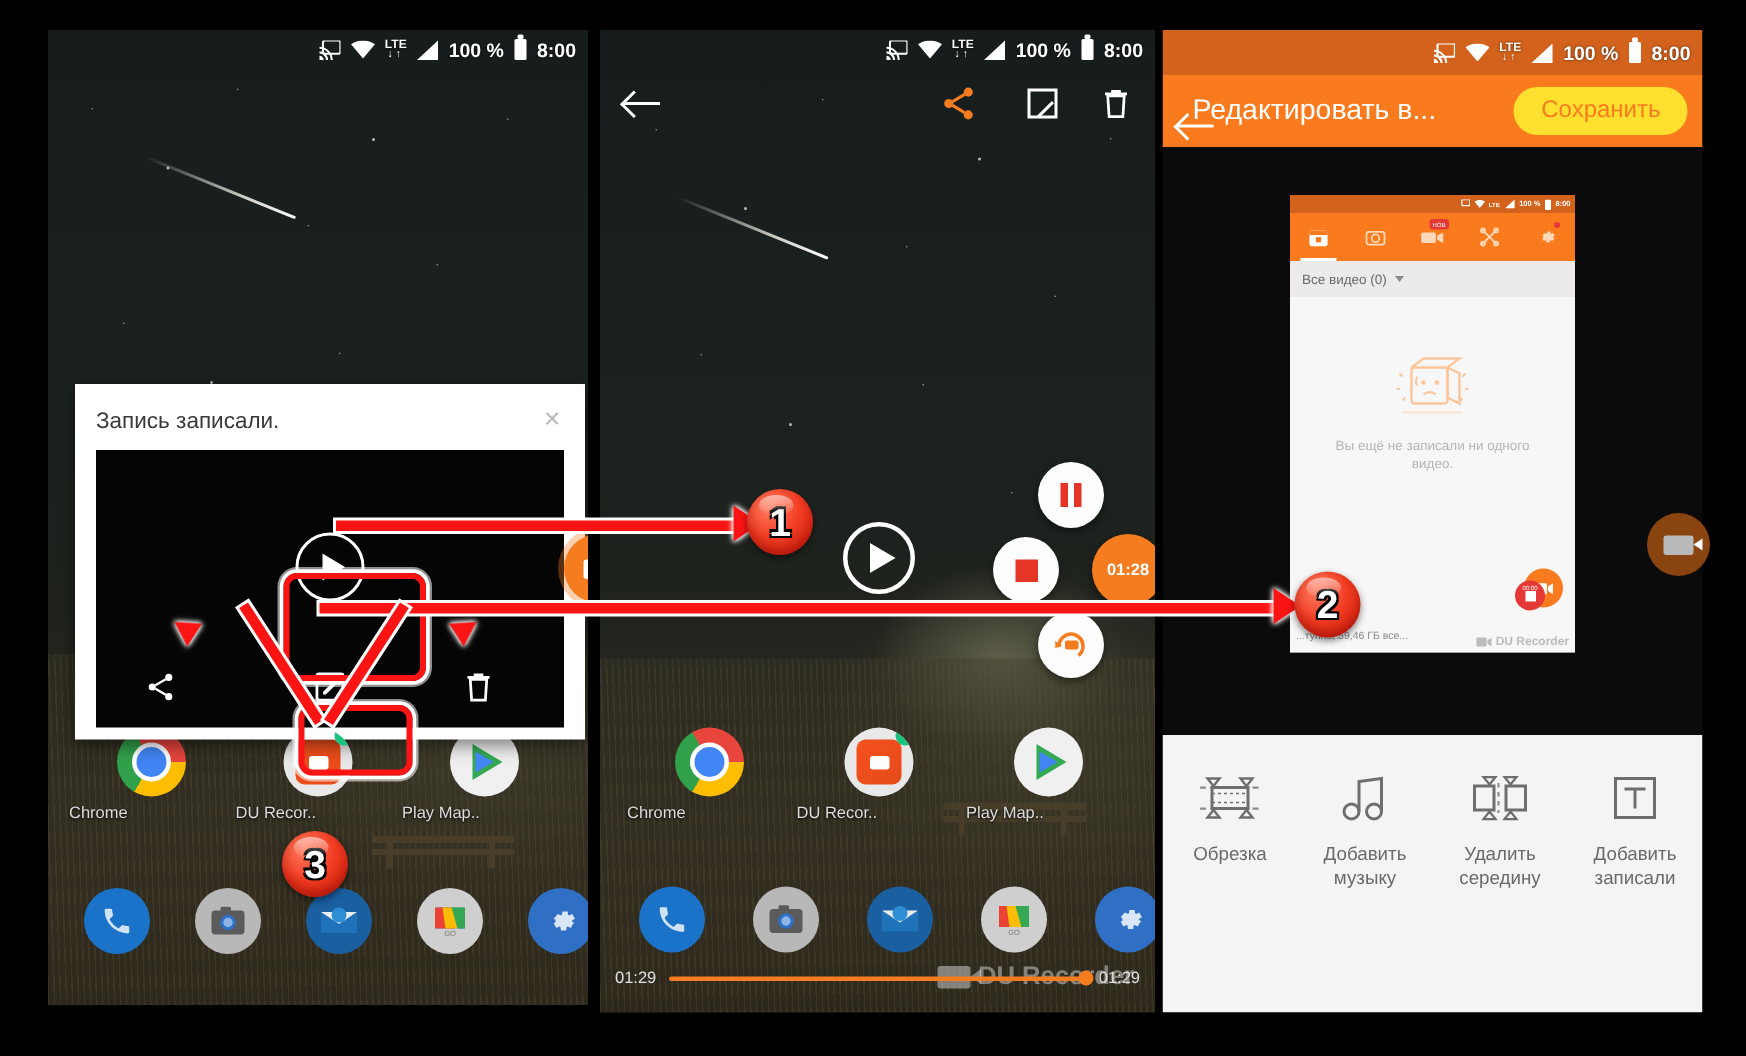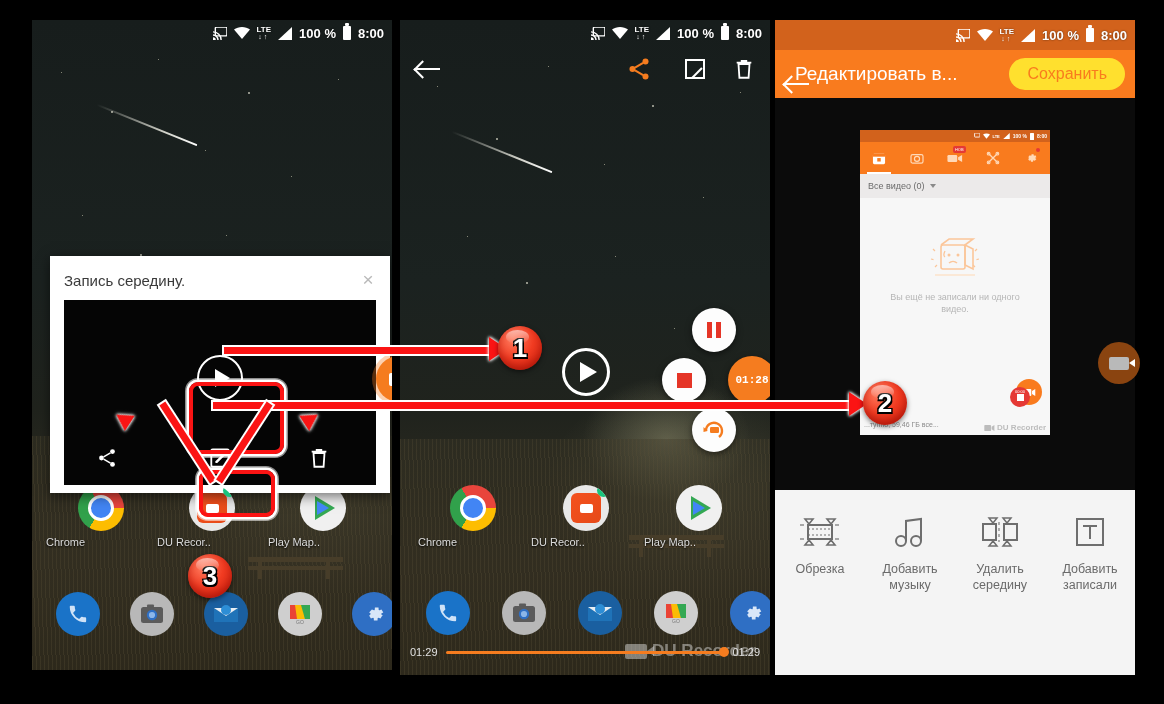--- a/index.html
+++ b/index.html
@@ -146,21 +146,21 @@
   
   .rc {
     position:absolute; border-radius:50%;
     display:flex; align-items:center; justify-content:center;
     background:#fdfdfd; box-shadow:0 2px 6px rgba(0,0,0,.5);
   }
   #rcPause { left:292px; top:288px; width:44px; height:44px; }
   #rcStop  { left:262px; top:338px; width:44px; height:44px; }
   #rcCam   { left:292px; top:388px; width:44px; height:44px; }
   #rcTime  { left:328px; top:336px; width:48px; height:48px;
-             background:#f57c1f; color:#fff; font-size:11px; font-weight:bold;font-family:Liberation Mono, monospace; }
+             background:#f57c1f; color:#fff; font-size:11px; font-weight:bold; }
   .pausebars { display:flex; gap:4px; }
   .pausebars i { width:5px; height:16px; background:#e53527; display:block; }
   .stopsq { width:15px;height:15px;background:#e53527; }
   .bigplay {
     position:absolute; left:162px; top:328px; width:48px; height:48px;
     border:3px solid #fff; border-radius:50%; display:flex;align-items:center;justify-content:center;
   }
   .bigplay i { width:0;height:0;border-style:solid;border-width:10px 0 10px 17px;
                border-color:transparent transparent transparent #fff; margin-left:5px; }
 
@@ -385,21 +385,21 @@
           </svg>
       </div>
       <div class="dockicon ic-set" style="left:320px">
         <svg width="24" height="24" viewBox="0 0 24 24">
             <path d="M12 8.2A3.8 3.8 0 1012 15.8 3.8 3.8 0 0012 8.2zm9.3 5.3l-2-1.1a7.5 7.5 0 000-.8l2-1.1-1.8-3.1-2.1.9a7.8 7.8 0 00-.7-.4l-.2-2.3h-3.6l-.2 2.3a7.8 7.8 0 00-.7.4l-2.1-.9L7.1 10.5l2 1.1a7.5 7.5 0 000 .8l-2 1.1 1.8 3.1 2.1-.9.7.4.2 2.3h3.6l.2-2.3.7-.4 2.1.9 1.8-3.1z" fill="#d8e6f8"></path>
           </svg>
       </div>
     </div>
 
     <div class="dialog">
-      <div class="dialog-title">Запись середину.</div>
+      <div class="dialog-title">Запись записали.</div>
       <div class="dialog-close">×</div>
       <div class="video-thumb">
         <div class="play-circle">
             <i></i>
           </div>
         <div class="thumb-actions">
           <div class="ta share">
             <svg width="22" height="22" viewBox="0 0 24 24">
                 <circle cx="18" cy="5" r="2.6" fill="#fff"></circle>
                 <circle cx="6" cy="12" r="2.6" fill="#fff"></circle>

